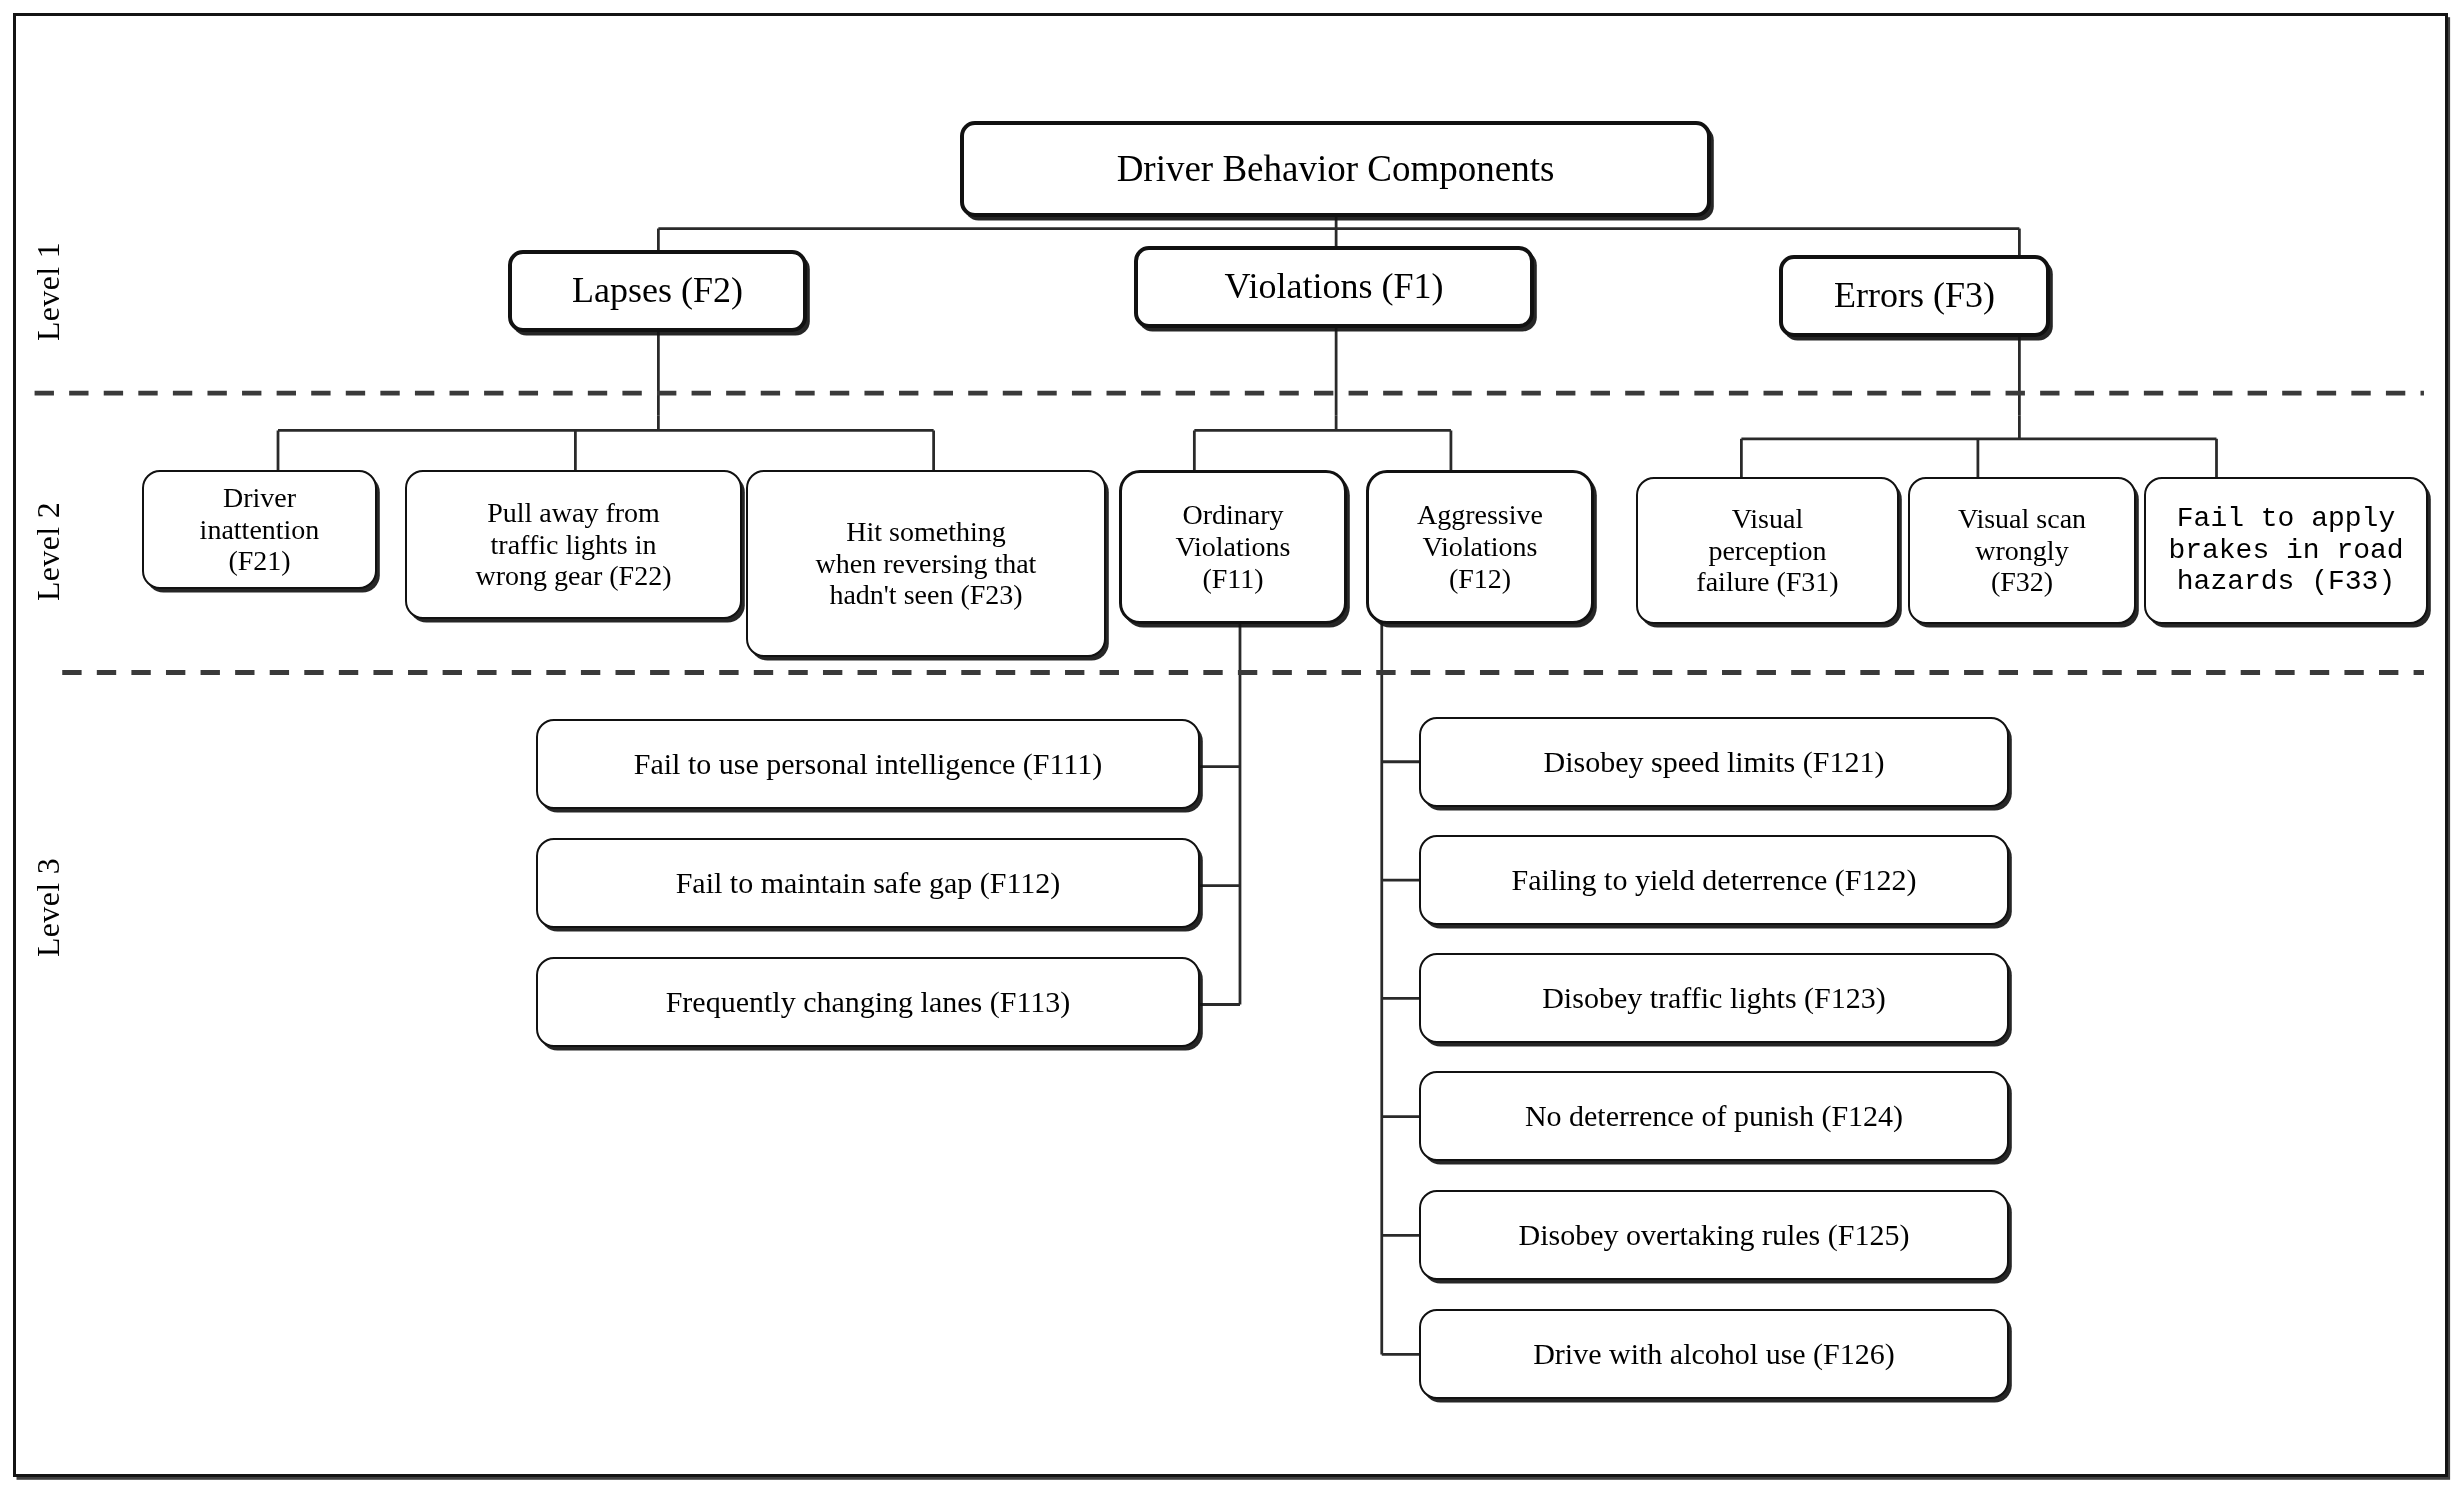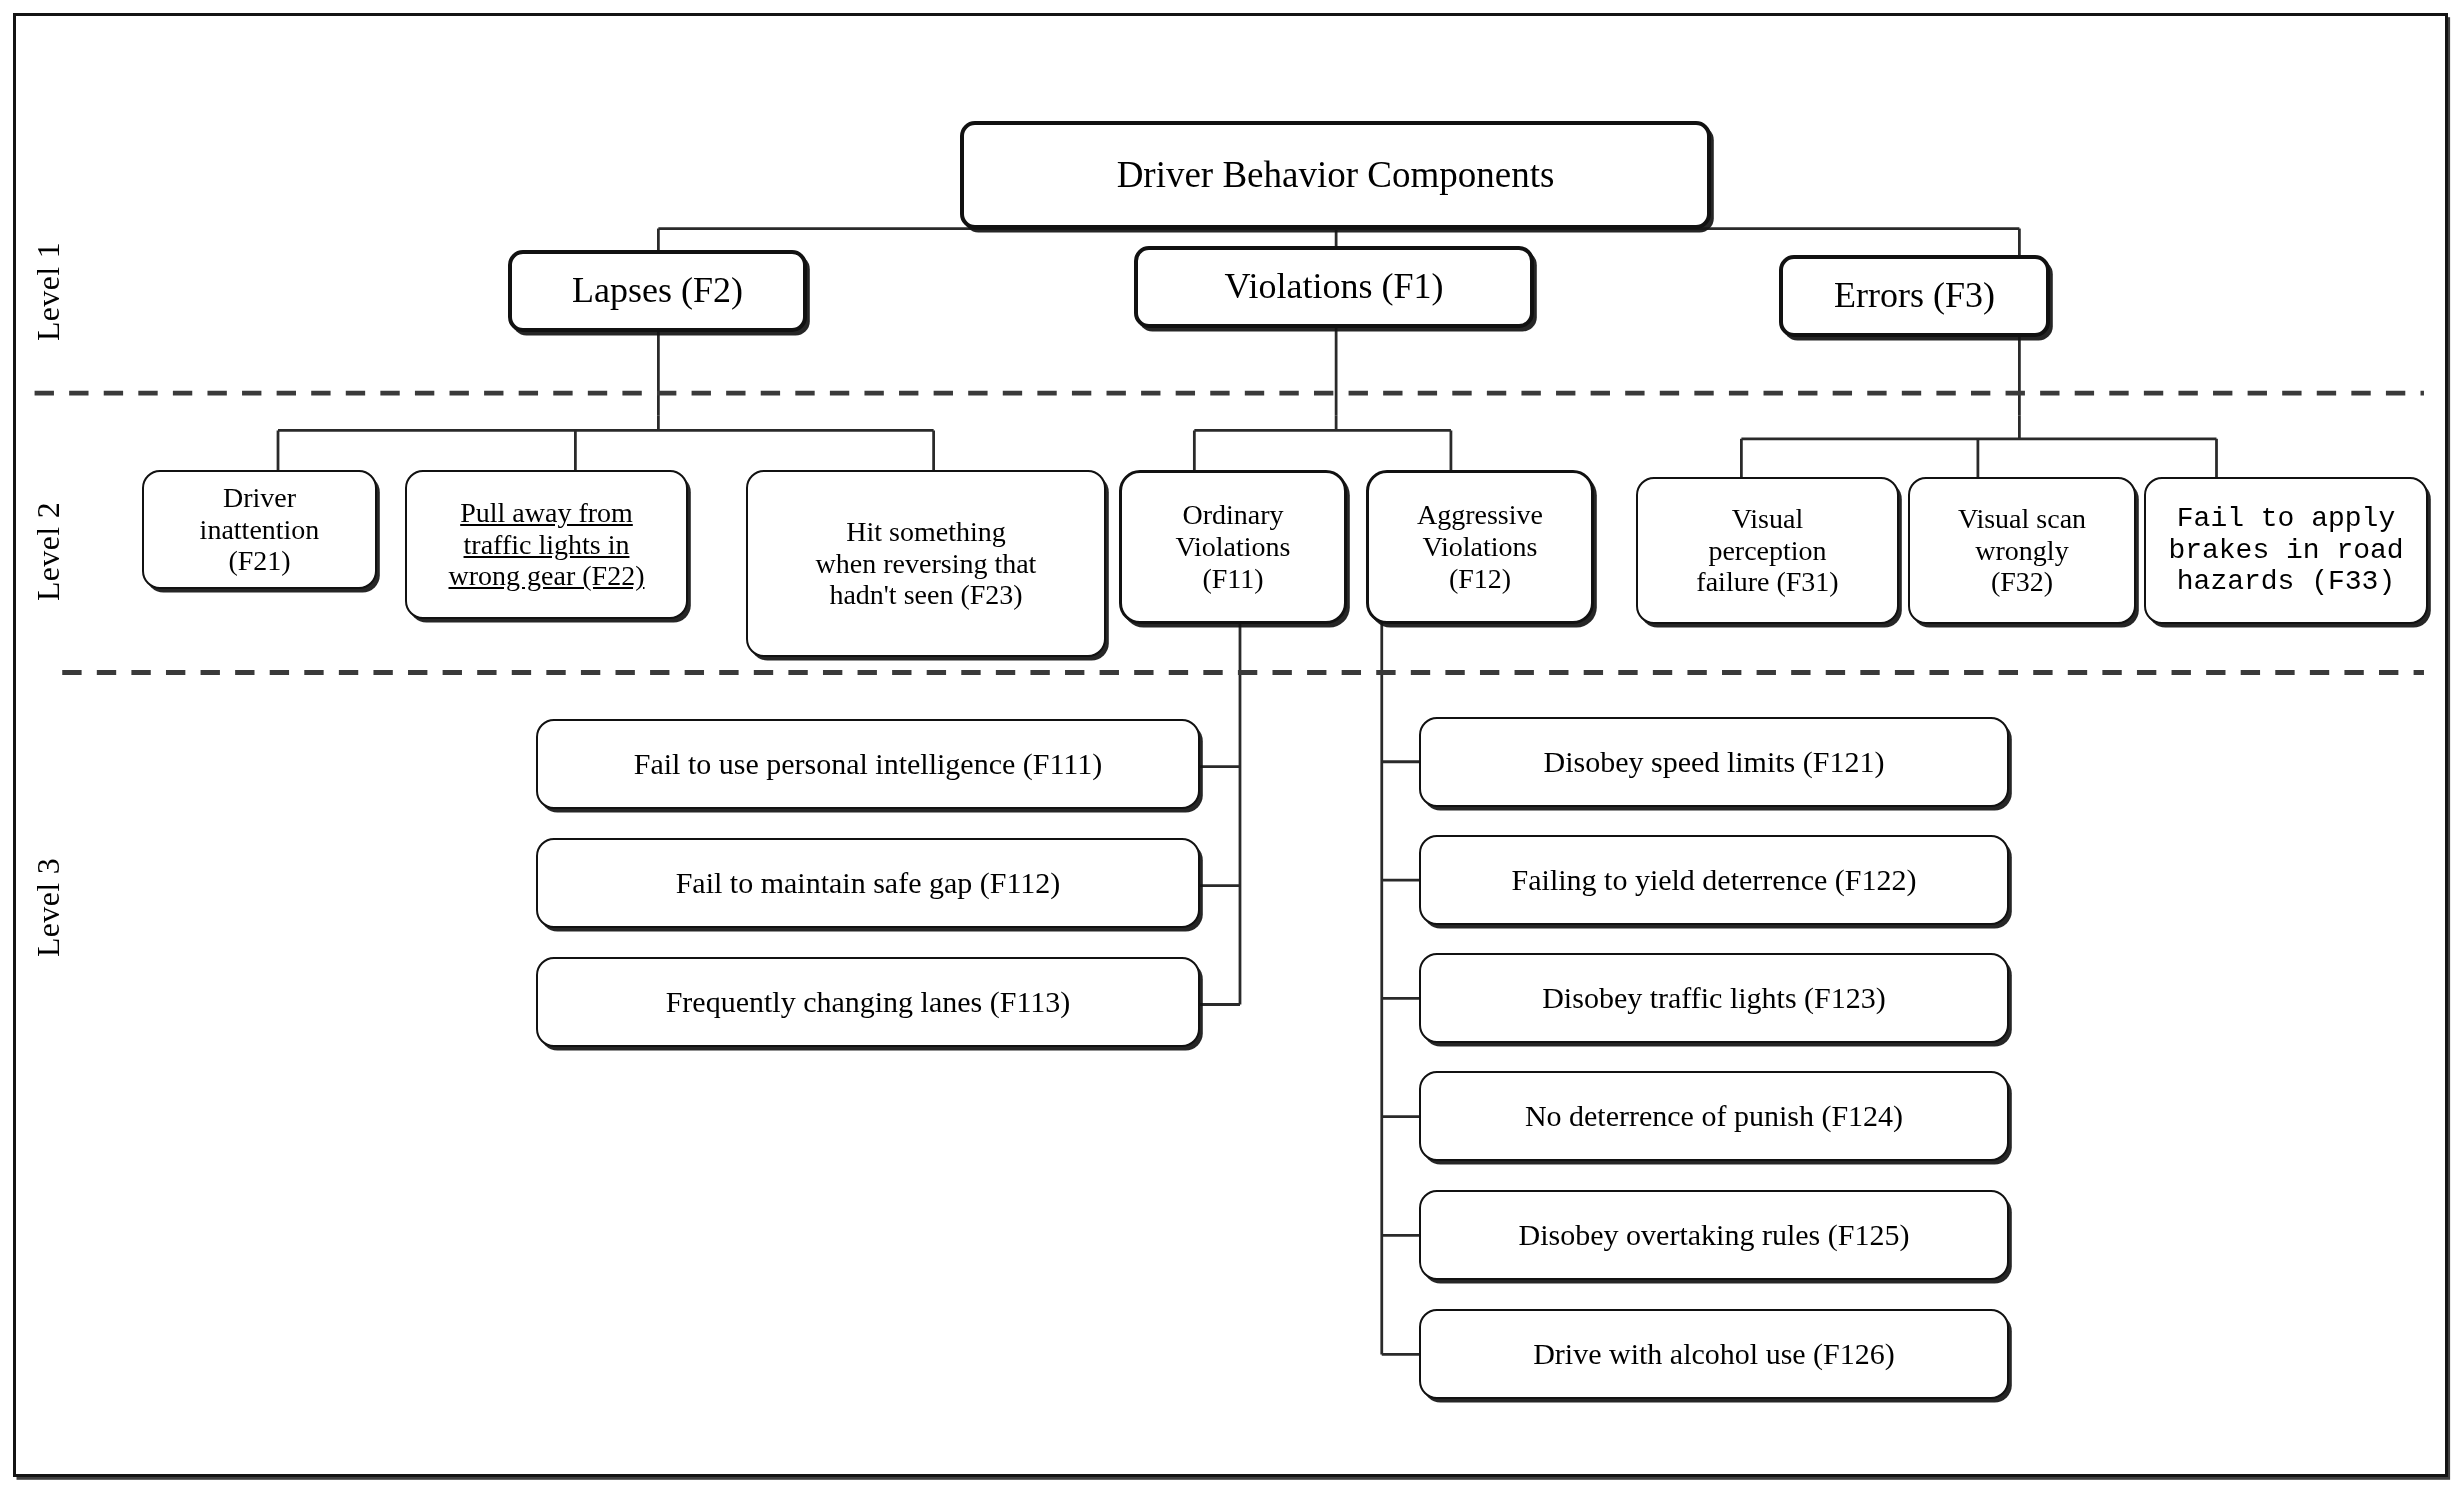--- a/index.html
+++ b/index.html
@@ -106,40 +106,40 @@
     <g stroke="#3a3a3a" stroke-width="7" stroke-dasharray="28 22" fill="none">
       <line x1="50" y1="568" x2="3505" y2="568"></line>
       <line x1="90" y1="972" x2="3505" y2="972"></line>
     </g>
   </svg>
 
   <div class="lvl" style="left:-28px;top:273px;width:152px;text-align:center;">Level 1</div>
   <div class="lvl" style="left:-28px;top:533px;width:152px;text-align:center;">Level 2</div>
   <div class="lvl" style="left:-28px;top:889px;width:152px;text-align:center;">Level 3</div>
 
-  <div class="node thick" style="left:960px;top:121px;width:751px;height:108px;font-size:37px;justify-content:center;">
+  <div class="node thick" style="left:960px;top:121px;width:751px;height:96px;font-size:37px;justify-content:center;">
     <span class="txt">Driver Behavior Components</span>
   </div>
 
   <div class="node thick" style="left:508px;top:250px;width:299px;height:82px;font-size:36px;">
     <span class="txt">Lapses (F2)</span>
   </div>
   <div class="node thick" style="left:1134px;top:246px;width:400px;height:82px;font-size:36px;">
     <span class="txt">Violations (F1)</span>
   </div>
   <div class="node thick" style="left:1779px;top:255px;width:271px;height:82px;font-size:36px;">
     <span class="txt">Errors (F3)</span>
   </div>
 
   <div class="node" style="left:142px;top:470px;width:235px;height:119px;font-size:28px;">
     <span class="txt">Driver
 inattention
 (F21)</span>
   </div>
-  <div class="node" style="left:405px;top:470px;width:283px;height:149px;font-size:28px;text-decoration:underline;">
+  <div class="node" style="left:405px;top:470px;width:337px;height:149px;font-size:28px;">
     <span class="txt">Pull away from
 traffic lights in
 wrong gear (F22)</span>
   </div>
   <div class="node" style="left:746px;top:470px;width:360px;height:187px;font-size:28px;">
     <span class="txt">Hit something
 when reversing that
 hadn't seen (F23)</span>
   </div>
 

